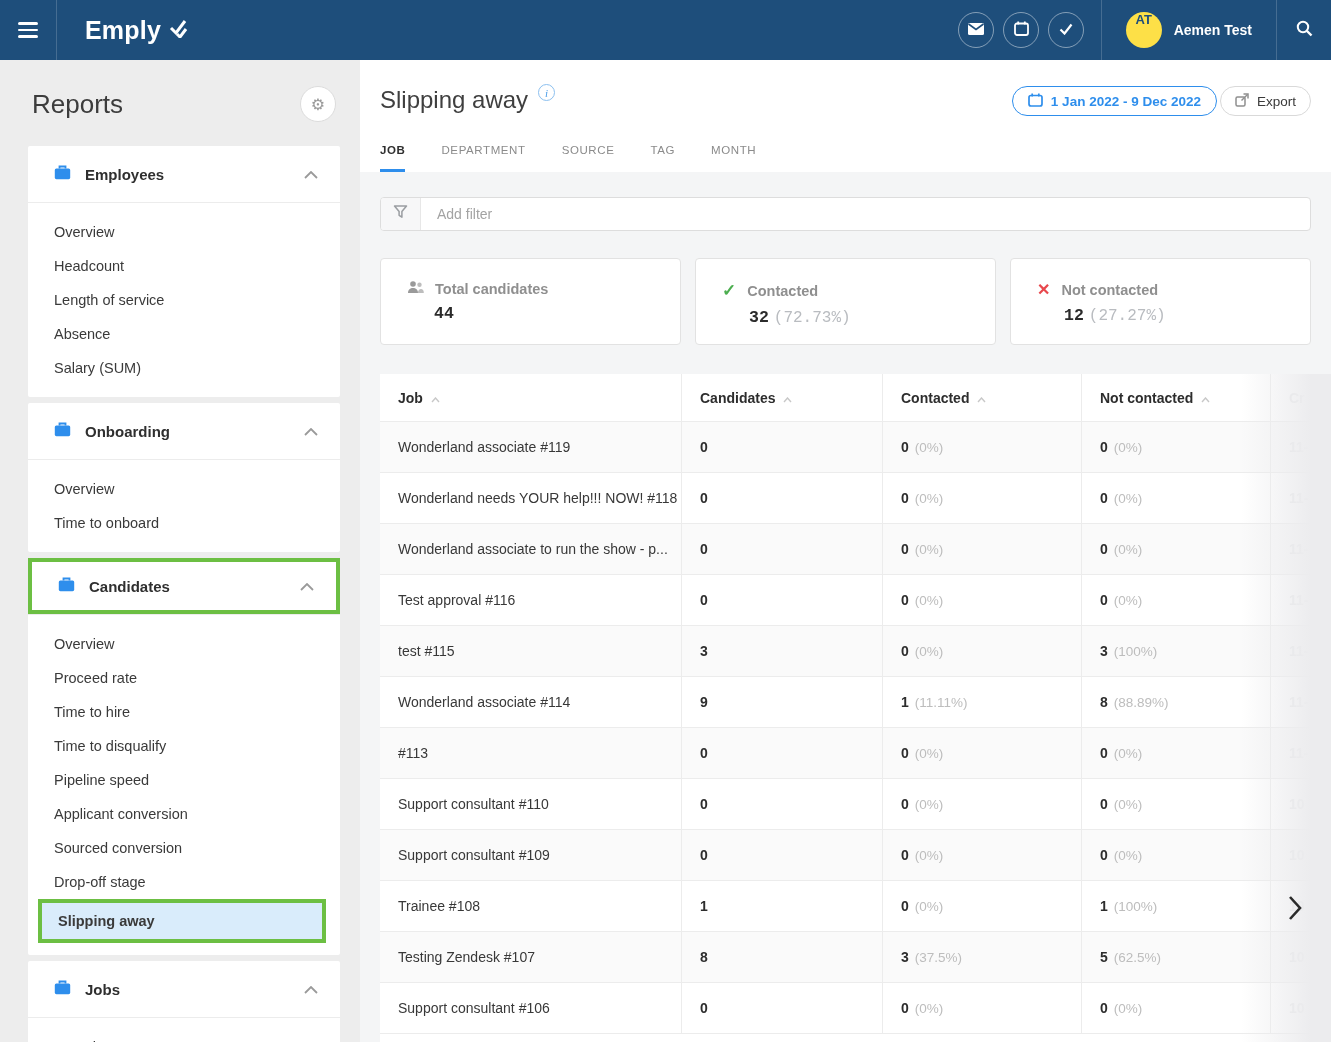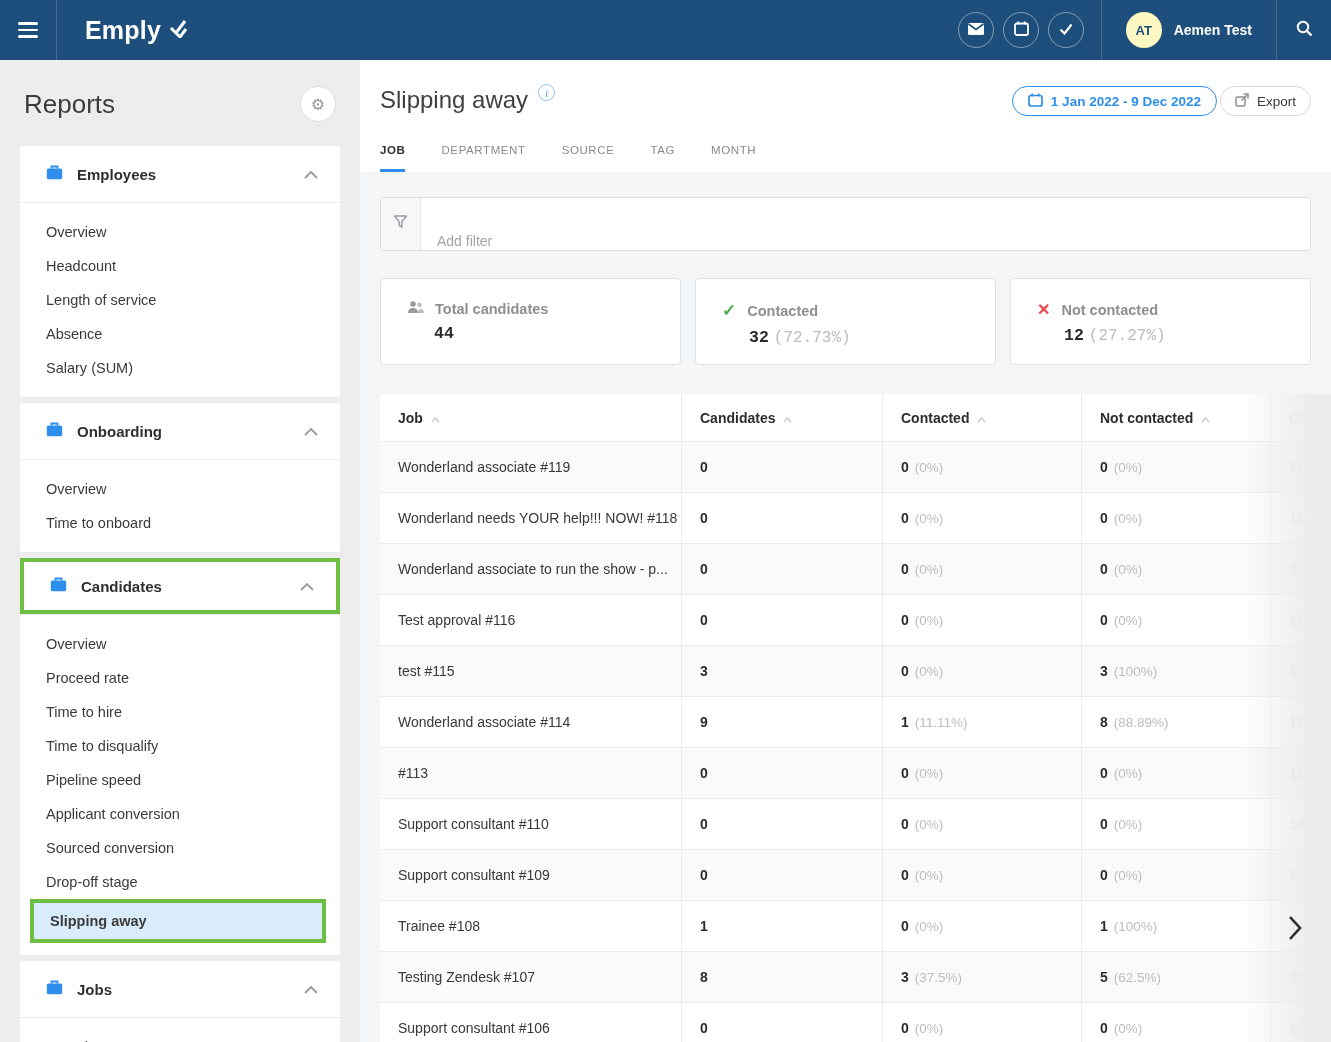--- a/index.html
+++ b/index.html
@@ -15,30 +15,30 @@
   .navbar { height:60px; background:#1e4e7b; display:flex; align-items:center; color:#fff; }
   .hamburger { width:56px; height:60px; display:flex; flex-direction:column; justify-content:center; align-items:center; gap:4px; cursor:pointer; }
   .hamburger i { display:block; width:20px; height:2.5px; background:#fff; border-radius:2px; }
   .nav-sep { width:1px; height:60px; background:rgba(255,255,255,0.18); }
   .logo { display:flex; align-items:center; margin-left:28px; gap:7px; }
   .logo-text { font-size:25px; font-weight:bold; letter-spacing:0.2px; }
   .nav-right { margin-left:auto; display:flex; align-items:center; }
   .nav-circle { width:36px; height:36px; border:1px solid rgba(255,255,255,0.45); border-radius:50%;
     display:flex; align-items:center; justify-content:center; margin:0 4.5px; cursor:pointer; }
   .nav-user { display:flex; align-items:center; padding:0 24px; cursor:pointer; }
-  .avatar { width:36px; height:36px; border-radius:50%; background:#fef9c3; color:#1e4e7b;
-    display:flex; align-items:center; justify-content:center; font-weight:bold; font-size:13px; }
+  .avatar { width:36px; height:36px; border-radius:50%; background:#fde047; color:#1e4e7b;
+    display:flex; justify-content:center; font-weight:bold; font-size:13px; }
   .user-name { margin-left:12px; font-weight:bold; font-size:14px; }
   .nav-search { width:54px; height:60px; display:flex; align-items:center; justify-content:center; cursor:pointer; }
 
   
   .content { display:flex; height:982px; }
 
   
-  .sidebar { width:360px; background:#ededed; height:982px; overflow:hidden; flex:none; }
+  .sidebar { width:360px; background:#ededed; height:982px; overflow:hidden; flex:none;padding-left:8px; }
   .sidebar-head { display:flex; justify-content:space-between; align-items:center; padding:26px 24px 24px 24px; }
   .sidebar-title { font-size:26px; color:#3c3c3c; }
   .gear-btn { width:36px; height:36px; background:#fff; border:1px solid #dcdcdc; border-radius:50%;
     display:flex; align-items:center; justify-content:center; color:#9a9a9a; font-size:16px; cursor:pointer; }
   .cards { padding:0 20px; display:flex; flex-direction:column; gap:6px; }
   .card { background:#fff; border-radius:2px; }
   .sec-head { height:56px; display:flex; align-items:center; padding:0 22px 0 26px; cursor:pointer; }
   .sec-head.annotated { border:4px solid #6cbf43; }
   .sec-label { font-weight:bold; font-size:15px; color:#2f2f2f; margin-left:14px; flex:1; }
   .sec-items { border-top:1px solid #ececec; padding:12px 0; }
@@ -59,22 +59,22 @@
     display:flex; align-items:center; padding:0 15px; font-size:13.5px; font-weight:bold; gap:8px; cursor:pointer; }
   .export-btn { height:30px; border:1px solid #d9d9d9; color:#3a3a3a; border-radius:16px; background:#fff;
     display:flex; align-items:center; padding:0 14px; font-size:13.5px; gap:8px; cursor:pointer; }
   .tabs { position:absolute; bottom:0; left:20px; display:flex; }
   .tab { font-size:11.5px; letter-spacing:0.6px; color:#8b8b8b; padding-bottom:13px; margin-right:36px;
     cursor:pointer; border-bottom:3px solid transparent; }
   .tab.active { color:#2f2f2f; font-weight:bold; border-bottom:3px solid #2e8eec; }
 
   .main-body { padding:25px 0 0 20px; }
 
-  .filter-bar { height:54px; background:#fff; border:1px solid #ddd; border-radius:4px;
-    display:flex; align-items:flex-end; margin:0 20px 27px 0; overflow:hidden; }
+  .filter-bar { height:34px; background:#fff; border:1px solid #ddd; border-radius:4px;
+    display:flex; align-items:center; margin:0 20px 27px 0; overflow:hidden; }
   .filter-icon-cell { width:40px; height:100%; background:#f7f7f8; border-right:1px solid #e7e7e7;
     display:flex; align-items:center; justify-content:center; flex:none; }
   .filter-input { border:none; outline:none; flex:1; padding-left:16px; font-size:14px; color:#444; background:transparent; }
   .filter-input::placeholder { color:#a3a3a3; }
 
   .stats { display:flex; gap:14px; margin:0 20px 29px 0; }
   .stat-card { flex:1; background:#fff; border:1px solid #e2e2e2; border-radius:4px; height:87px; padding:21px 0 0 26px; }
   .stat-head { display:flex; align-items:center; gap:11px; font-size:14.5px; font-weight:bold; color:#8f8f8f; }
   .stat-value-row { margin:7px 0 0 27px; font-size:16px;font-family:Liberation Mono, monospace; }
   .stat-value { font-weight:bold; color:#2b2b2b; font-size:16.5px; }

